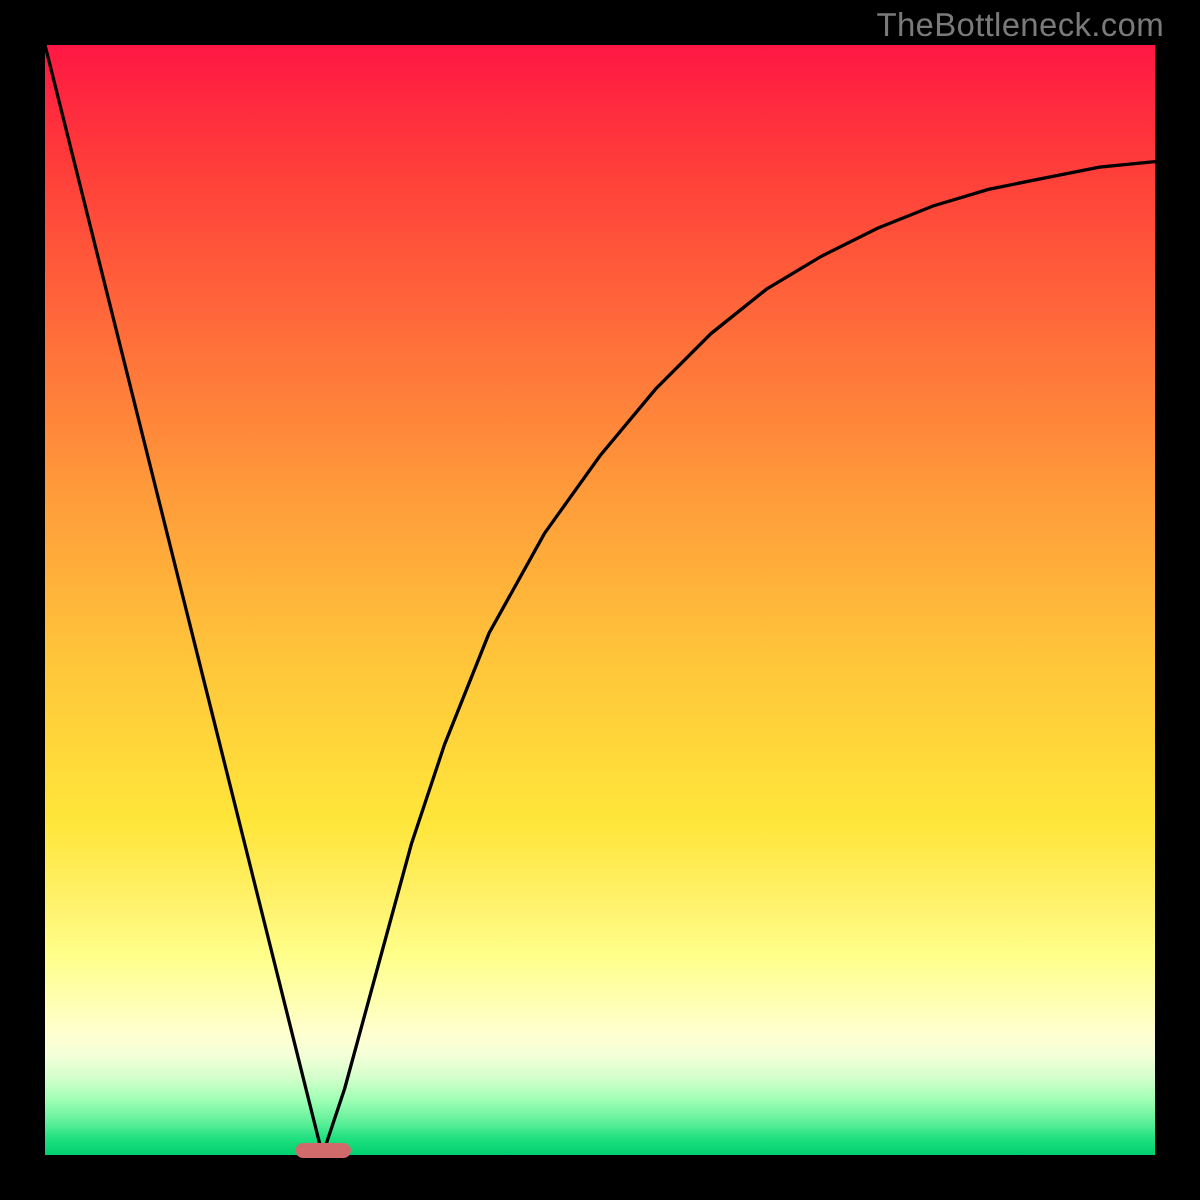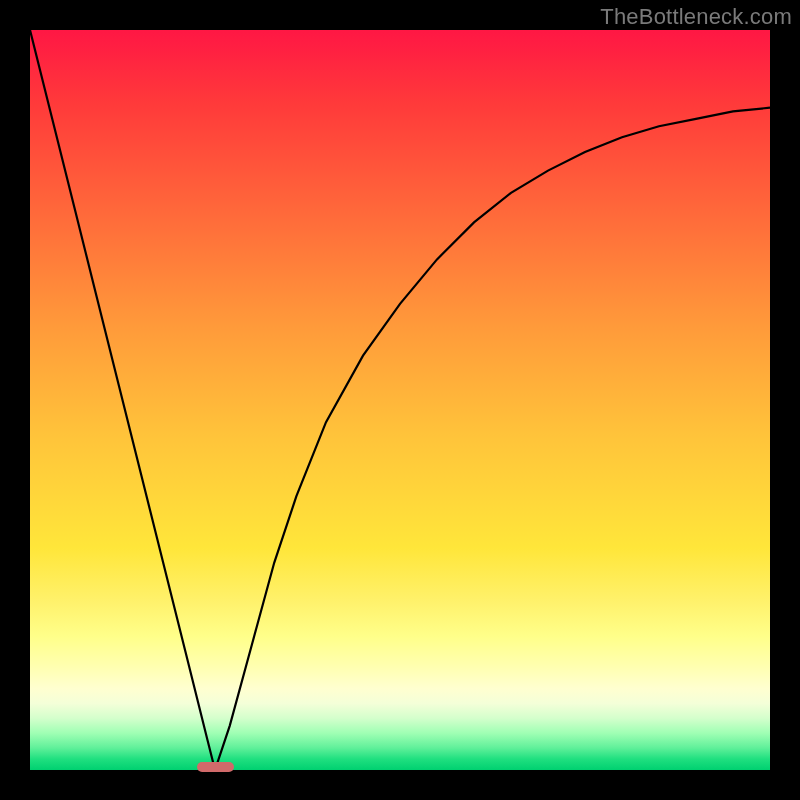--- a/index.html
+++ b/index.html
@@ -37,21 +37,21 @@
       #d4ffcc 93%,
       #a0ffb4 95%,
       #60f09a 97%,
       #20e080 98.5%,
       #00d070 100%
     );
   }
   .watermark {
     position: absolute;
     top: 4px;
-    right: 8px;
+    right: 24px;
     color: #7a7a7a;
     font-size: 22px;
     font-weight: 500;
     letter-spacing: 0.2px;
   }
   svg.curve {
     position: absolute;
     left: 0;
     top: 0;
     width: 740px;

